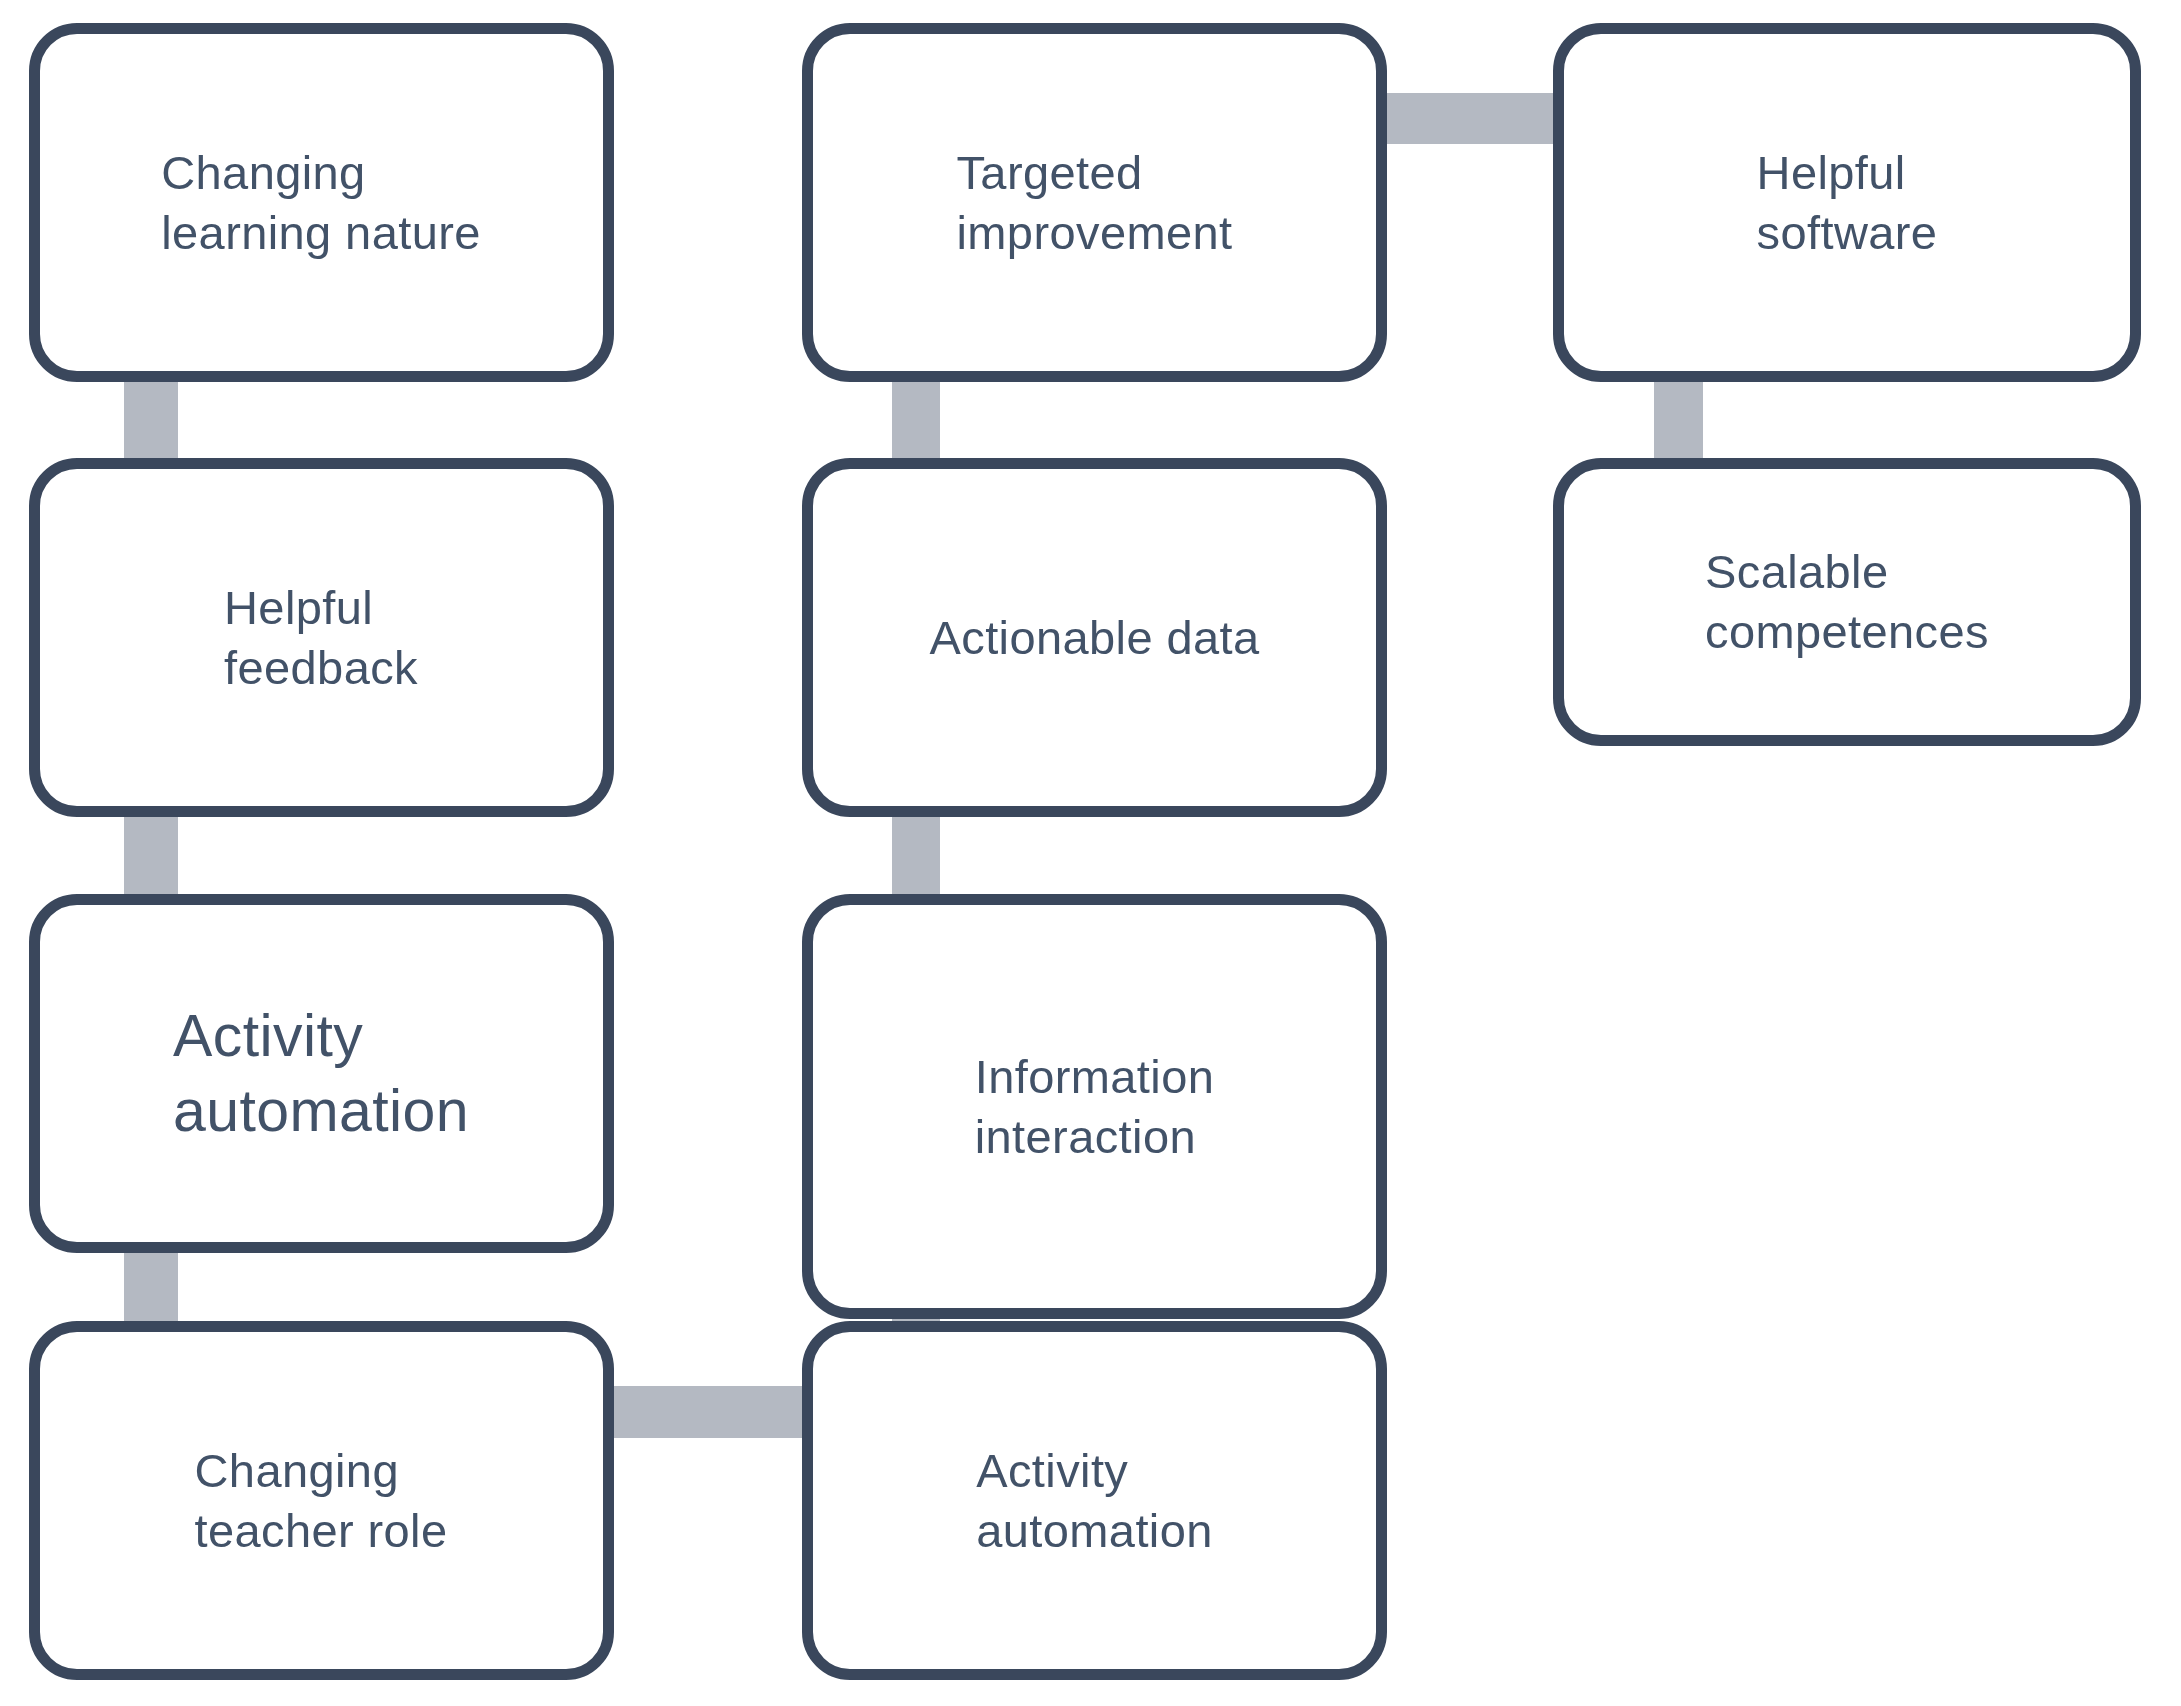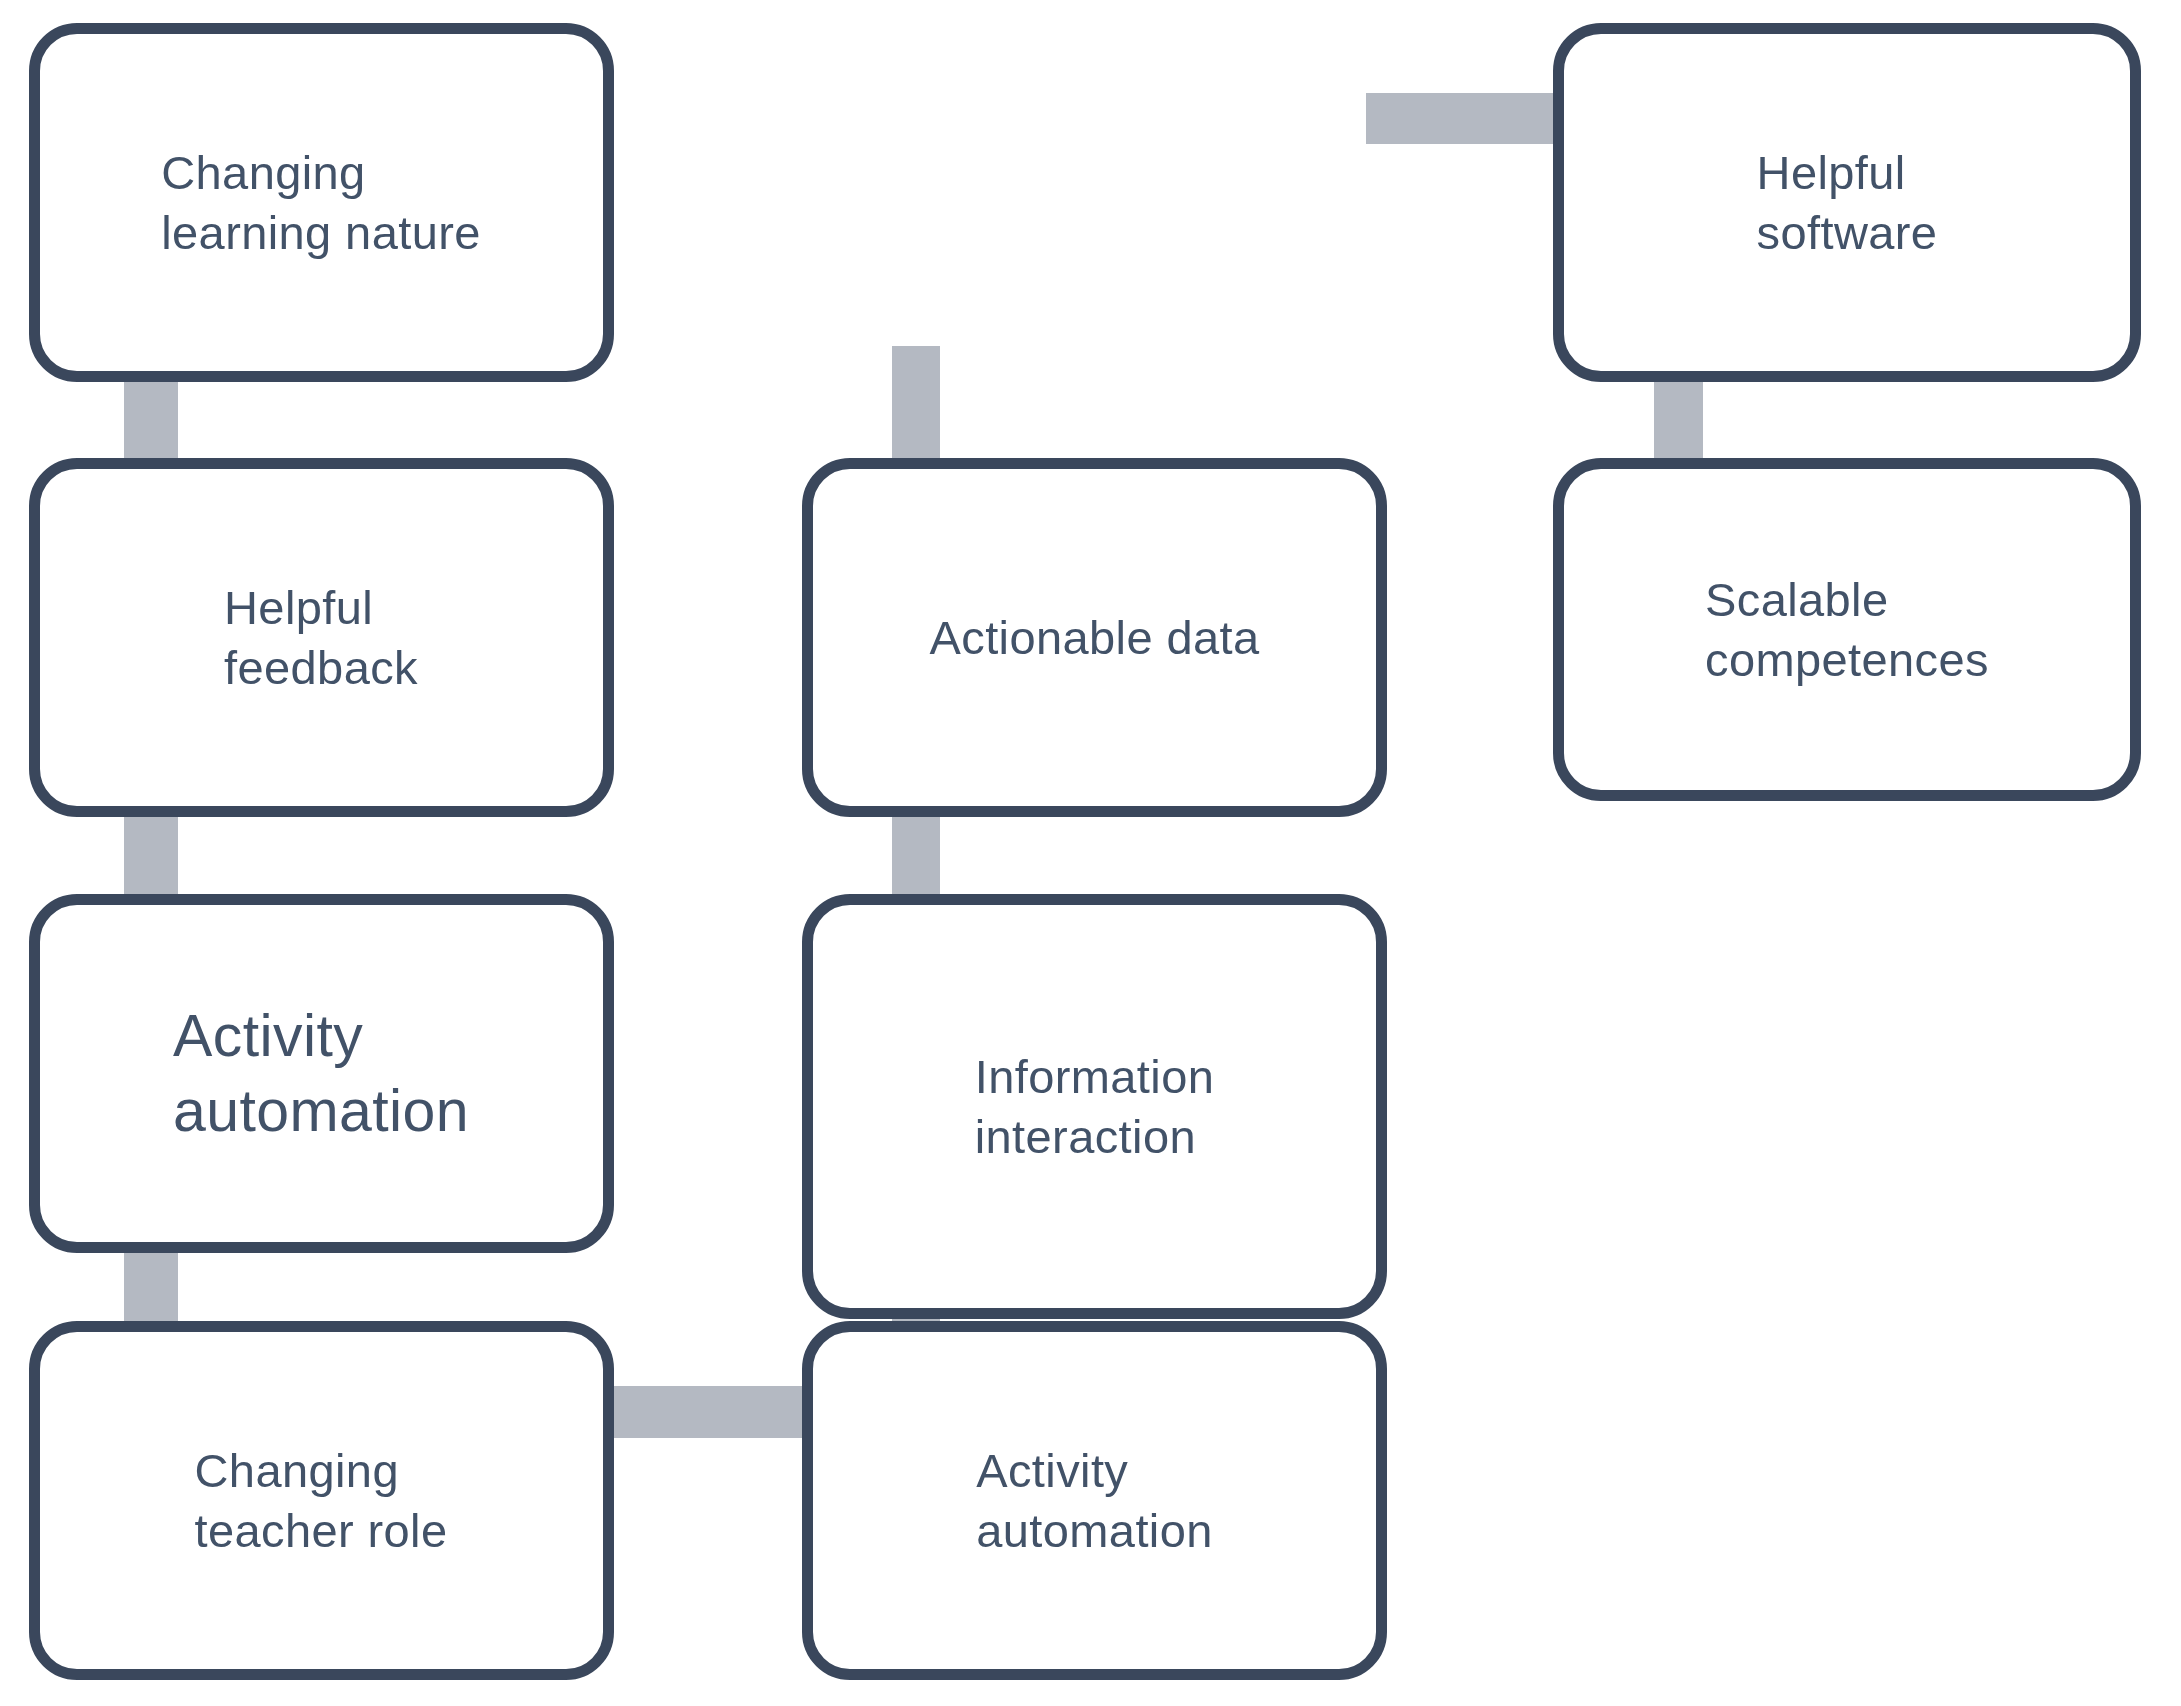--- a/index.html
+++ b/index.html
@@ -70,35 +70,39 @@
   </div>
   <div class="node large" style="left:28.5px; top:894px; width:585px; height:359px;">
     <span class="label">Activity
 automation</span>
   </div>
   <div class="node" style="left:28.5px; top:1321px; width:585px; height:359px;">
     <span class="label">Changing
 teacher role</span>
   </div>
 
+  <div class="node" style="left:802px; top:23px; width:585px; height:359px;">
+    <span class="label">Targeted
+improvement</span>
+  </div>
   <div class="node" style="left:802px; top:458px; width:585px; height:359px;">
     <span class="label">Actionable data</span>
   </div>
   <div class="node" style="left:802px; top:894px; width:585px; height:425px;">
     <span class="label">Information
 interaction</span>
   </div>
   <div class="node" style="left:802px; top:1321px; width:585px; height:359px;">
     <span class="label">Activity
 automation</span>
   </div>
 
   <div class="node" style="left:1553px; top:23px; width:588px; height:359px;">
     <span class="label">Helpful
 software</span>
   </div>
-  <div class="node" style="left:1553px; top:458px; width:588px; height:343px;">
+  <div class="node" style="left:1553px; top:458px; width:588px; height:288px;">
     <span class="label">Scalable
 competences</span>
   </div>
 
 </div>
 
 
 </body></html>

